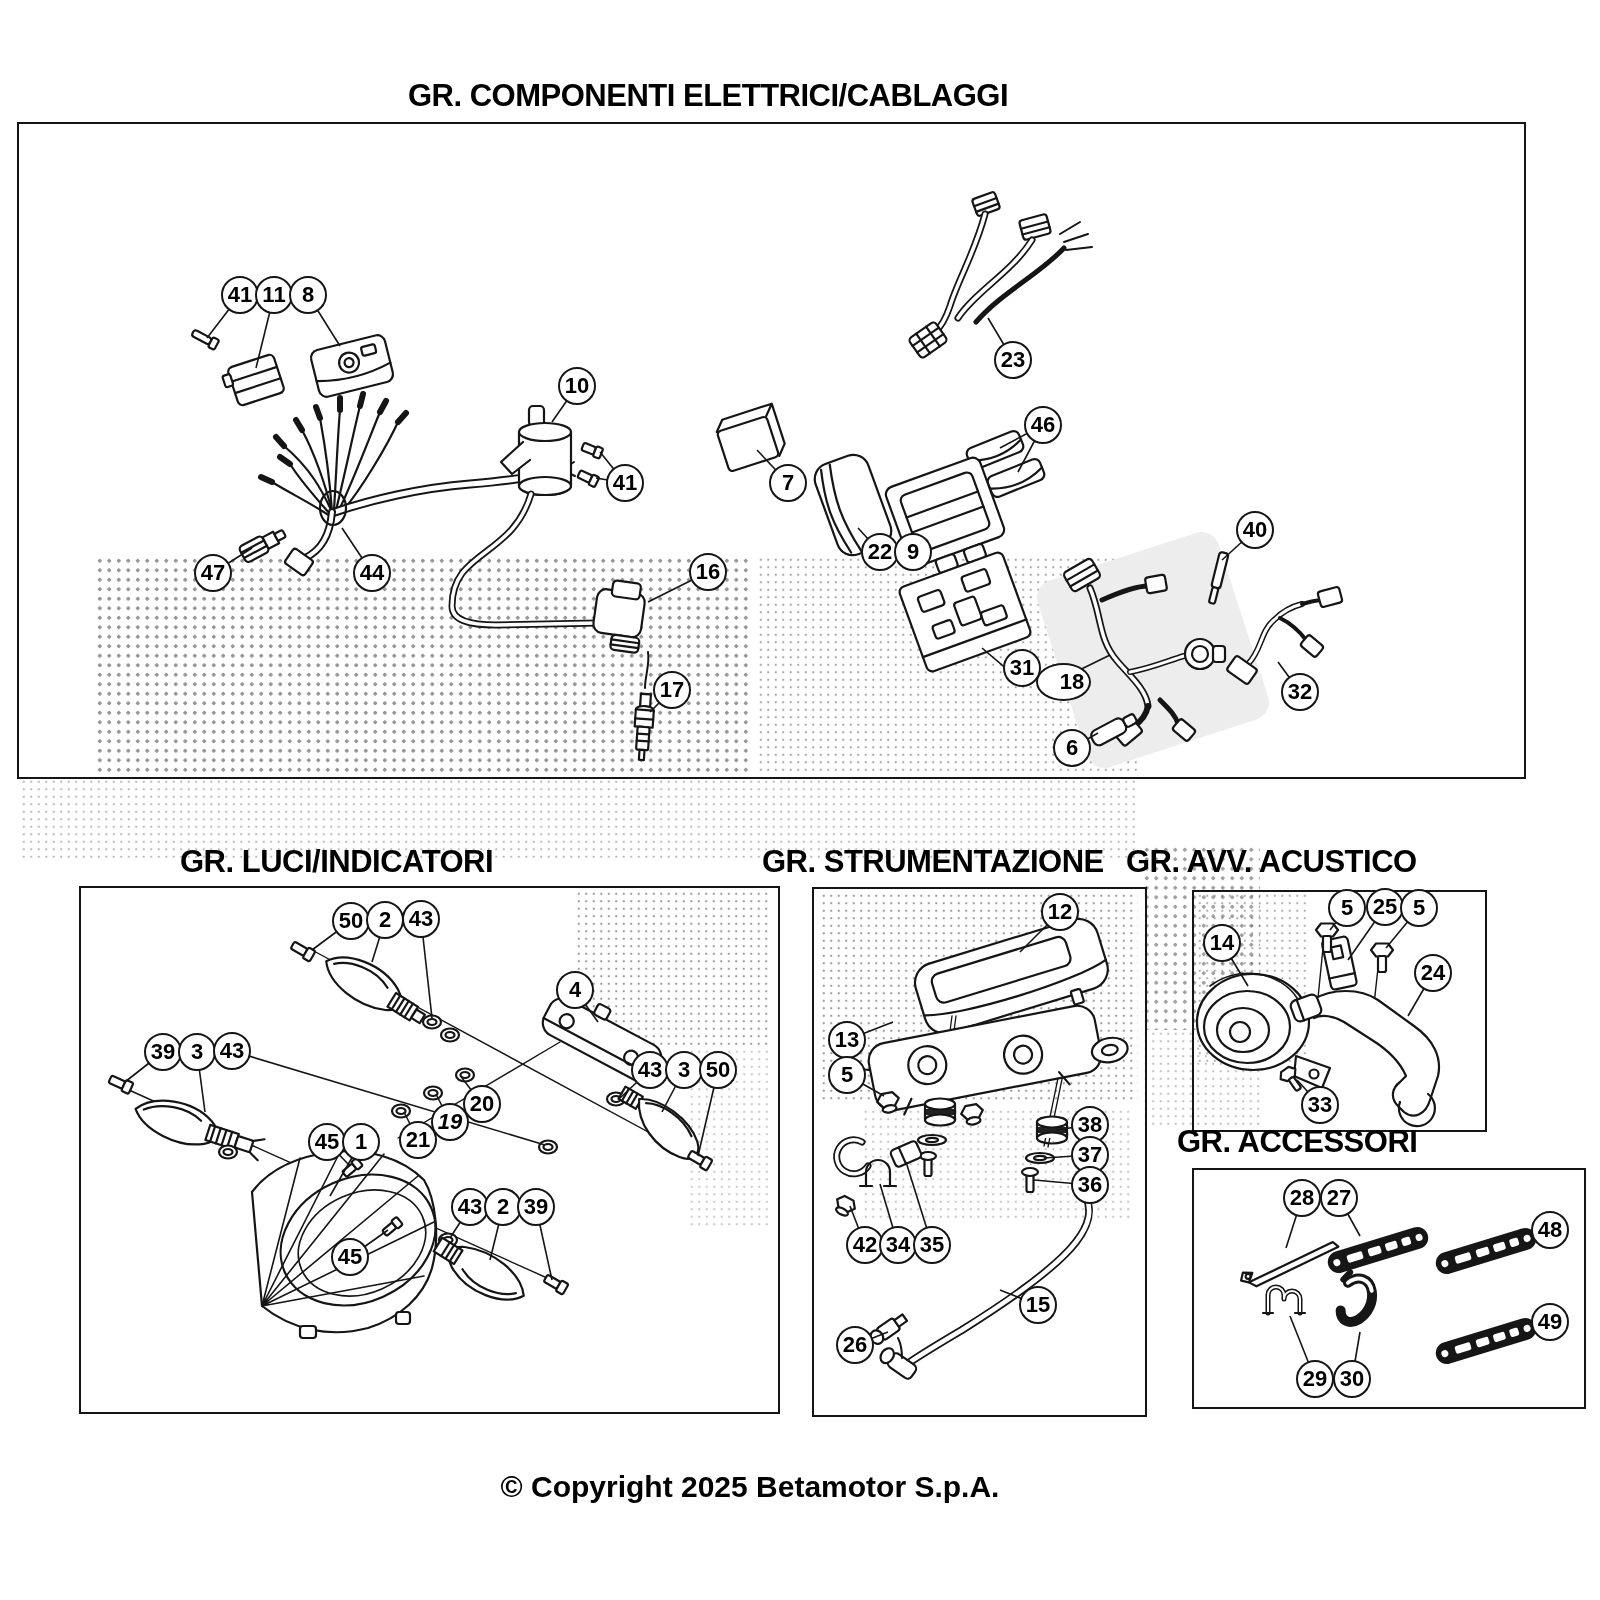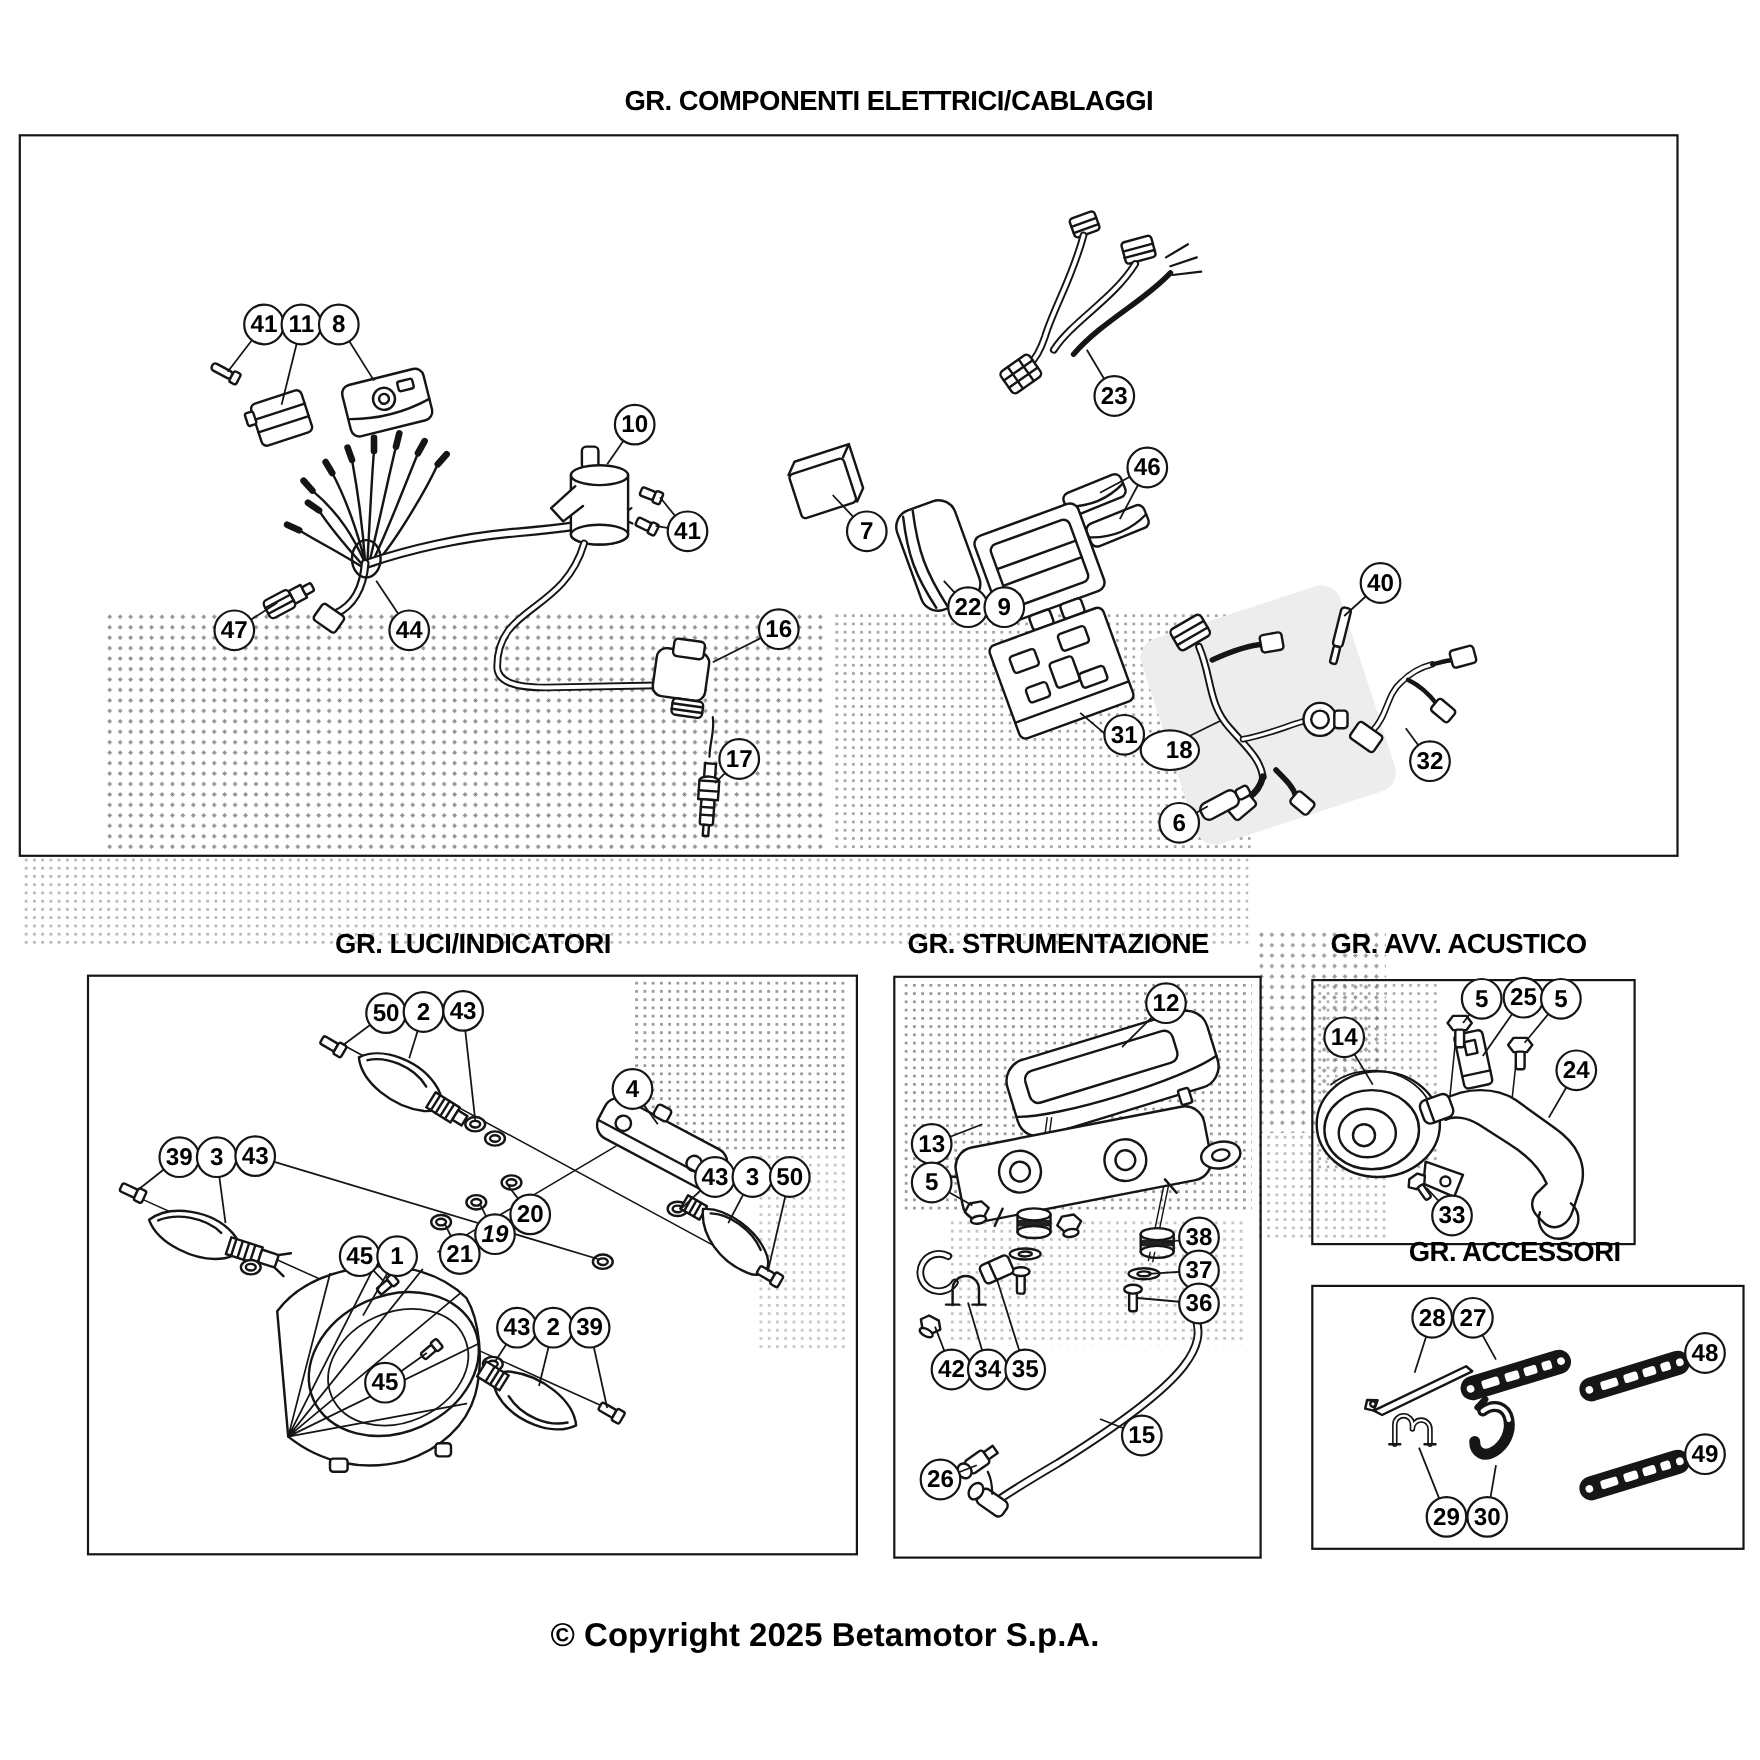--- a/index.html
+++ b/index.html
@@ -1,18 +1,18 @@
 <!DOCTYPE html>
 <html><head>
 <meta charset="utf-8">
 <style>
   html,body{margin:0;padding:0;background:#fff;}
   #stage{position:relative;width:1600px;height:1600px;background:#fff;overflow:hidden;
          font-family:"Liberation Sans",sans-serif;color:#000;}
-  .sec-title{position:absolute;font-weight:bold;font-size:25px;text-align:center;white-space:nowrap;letter-spacing:-0.5px;}
+  .sec-title{position:absolute;font-weight:bold;font-size:31px;text-align:left;white-space:nowrap;letter-spacing:-0.5px;}
   .frame{position:absolute;border:2px solid #151515;background:transparent;}
   .dots{position:absolute;background-image:radial-gradient(circle,#2b2b2b 1.25px,transparent 1.5px);
         background-size:7.5px 7.5px;}
   .dots.big{background-image:radial-gradient(circle,#2b2b2b 1.7px,transparent 1.95px);background-size:9.5px 9.5px;}
   #artsvg{position:absolute;left:0;top:0;}
   .callout{position:absolute;width:34px;height:34px;margin:-19px 0 0 -19px;border:2.5px solid #151515;
            border-radius:50%;background:#fff;display:flex;align-items:center;justify-content:center;
            font-weight:bold;font-size:22px;line-height:1;z-index:5;}
   .copyright{position:absolute;font-weight:bold;font-size:30px;text-align:center;white-space:nowrap;}
 </style>

